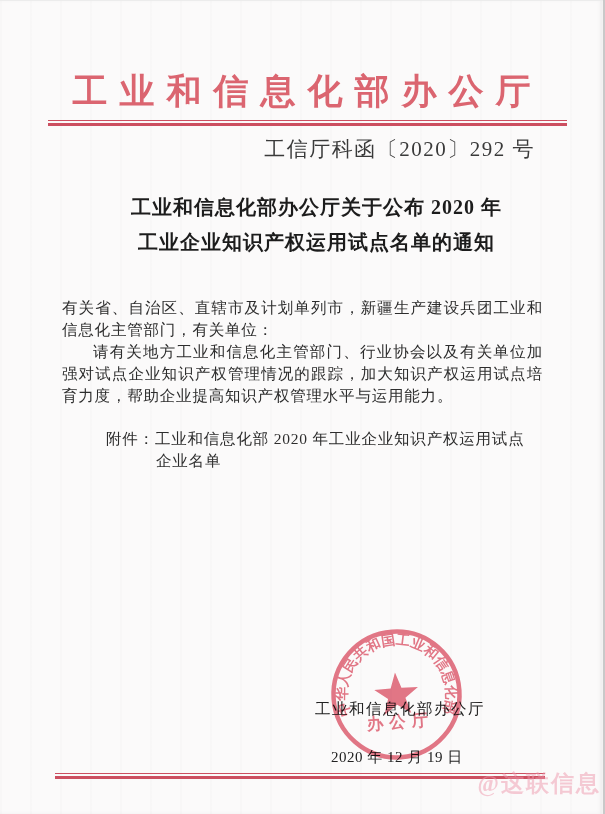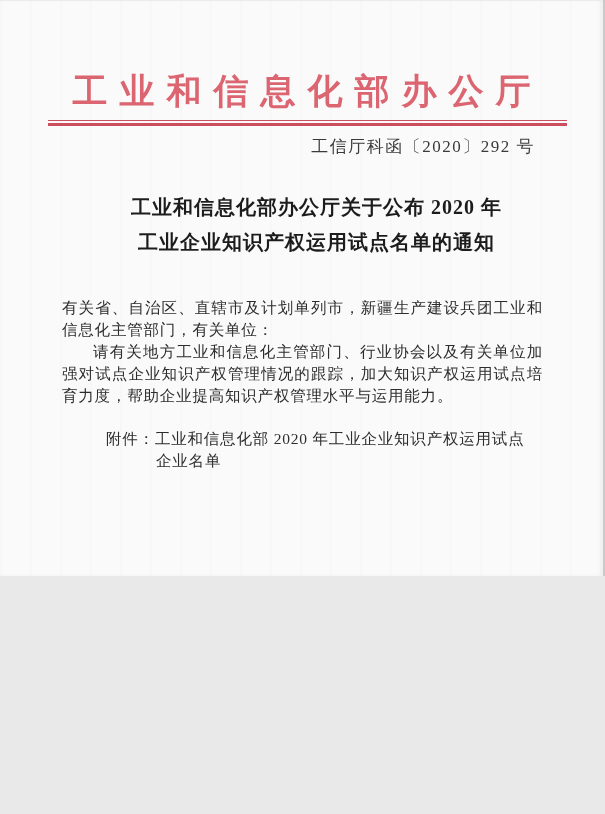--- a/index.html
+++ b/index.html
@@ -6,21 +6,21 @@
     --header-red:#db6570;
     --line-red:#cc4f60;
     --seal-red:#e05a6e;
     --text-color:#2d2d2d;
     --watermark-pink:#ef9aae;
   }
   *{margin:0;padding:0;box-sizing:border-box;}
   html,body{background:#e9e9e9;}
   .page{
     position:relative;
-    width:605px;height:576px;
+    width:605px;height:814px;
     margin:0 auto;
     background:
       repeating-linear-gradient(90deg, rgba(0,0,0,0.012) 0 2px, rgba(0,0,0,0) 2px 30px),
       #fbfafa;
     overflow:hidden;
     font-family:"Liberation Serif","DejaVu Serif",serif;
     color:var(--text-color);
     border-right:2px solid #c9c9c9;
     box-shadow:inset 0 1px 0 #ececec, inset -3px 0 4px rgba(0,0,0,0.04);
   }
@@ -37,21 +37,21 @@
     border-top:1.5px solid var(--line-red);
   }
   .rule::after{
     content:"";display:block;height:3.5px;margin-top:1.5px;
     background:var(--line-red);
   }
   .rule-top{top:120px;}
   .rule-bottom{top:773px;left:55px;width:490px;}
   .doc-number{
     position:absolute;top:135px;right:68px;
-    font-size:17px;letter-spacing:1.5px;
+    font-size:21px;letter-spacing:1.5px;
     color:#3a3a3a;
     white-space:nowrap;
   }
   .title-block{
     position:absolute;top:190px;left:15px;width:100%;
     text-align:center;
     font-size:20px;font-weight:bold;line-height:35px;
     letter-spacing:1px;color:#1c1c1c;
   }
   .body-block{

